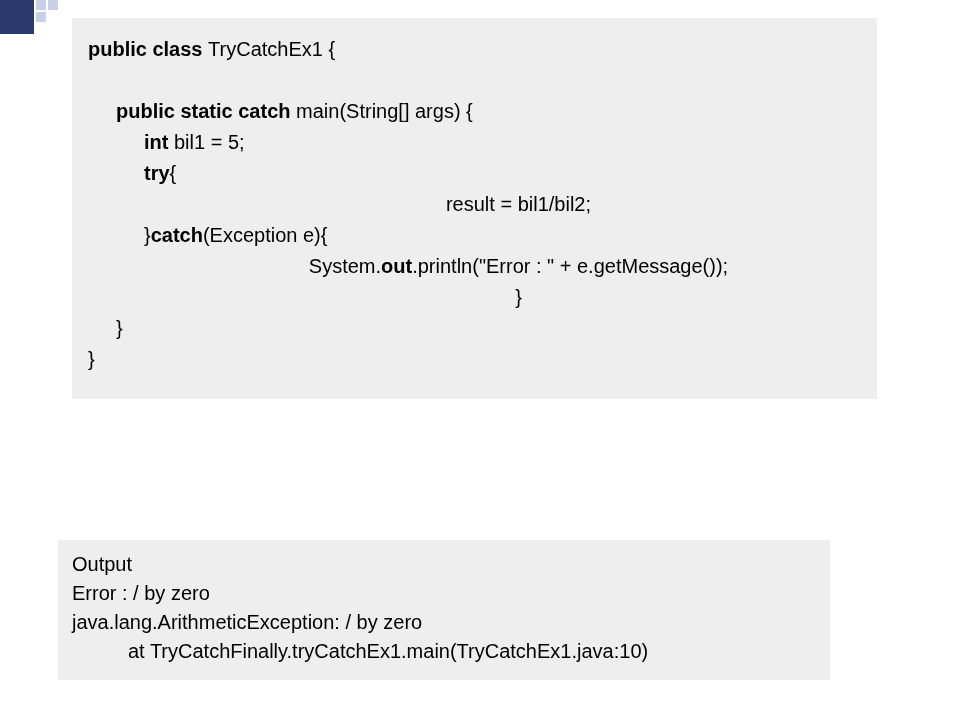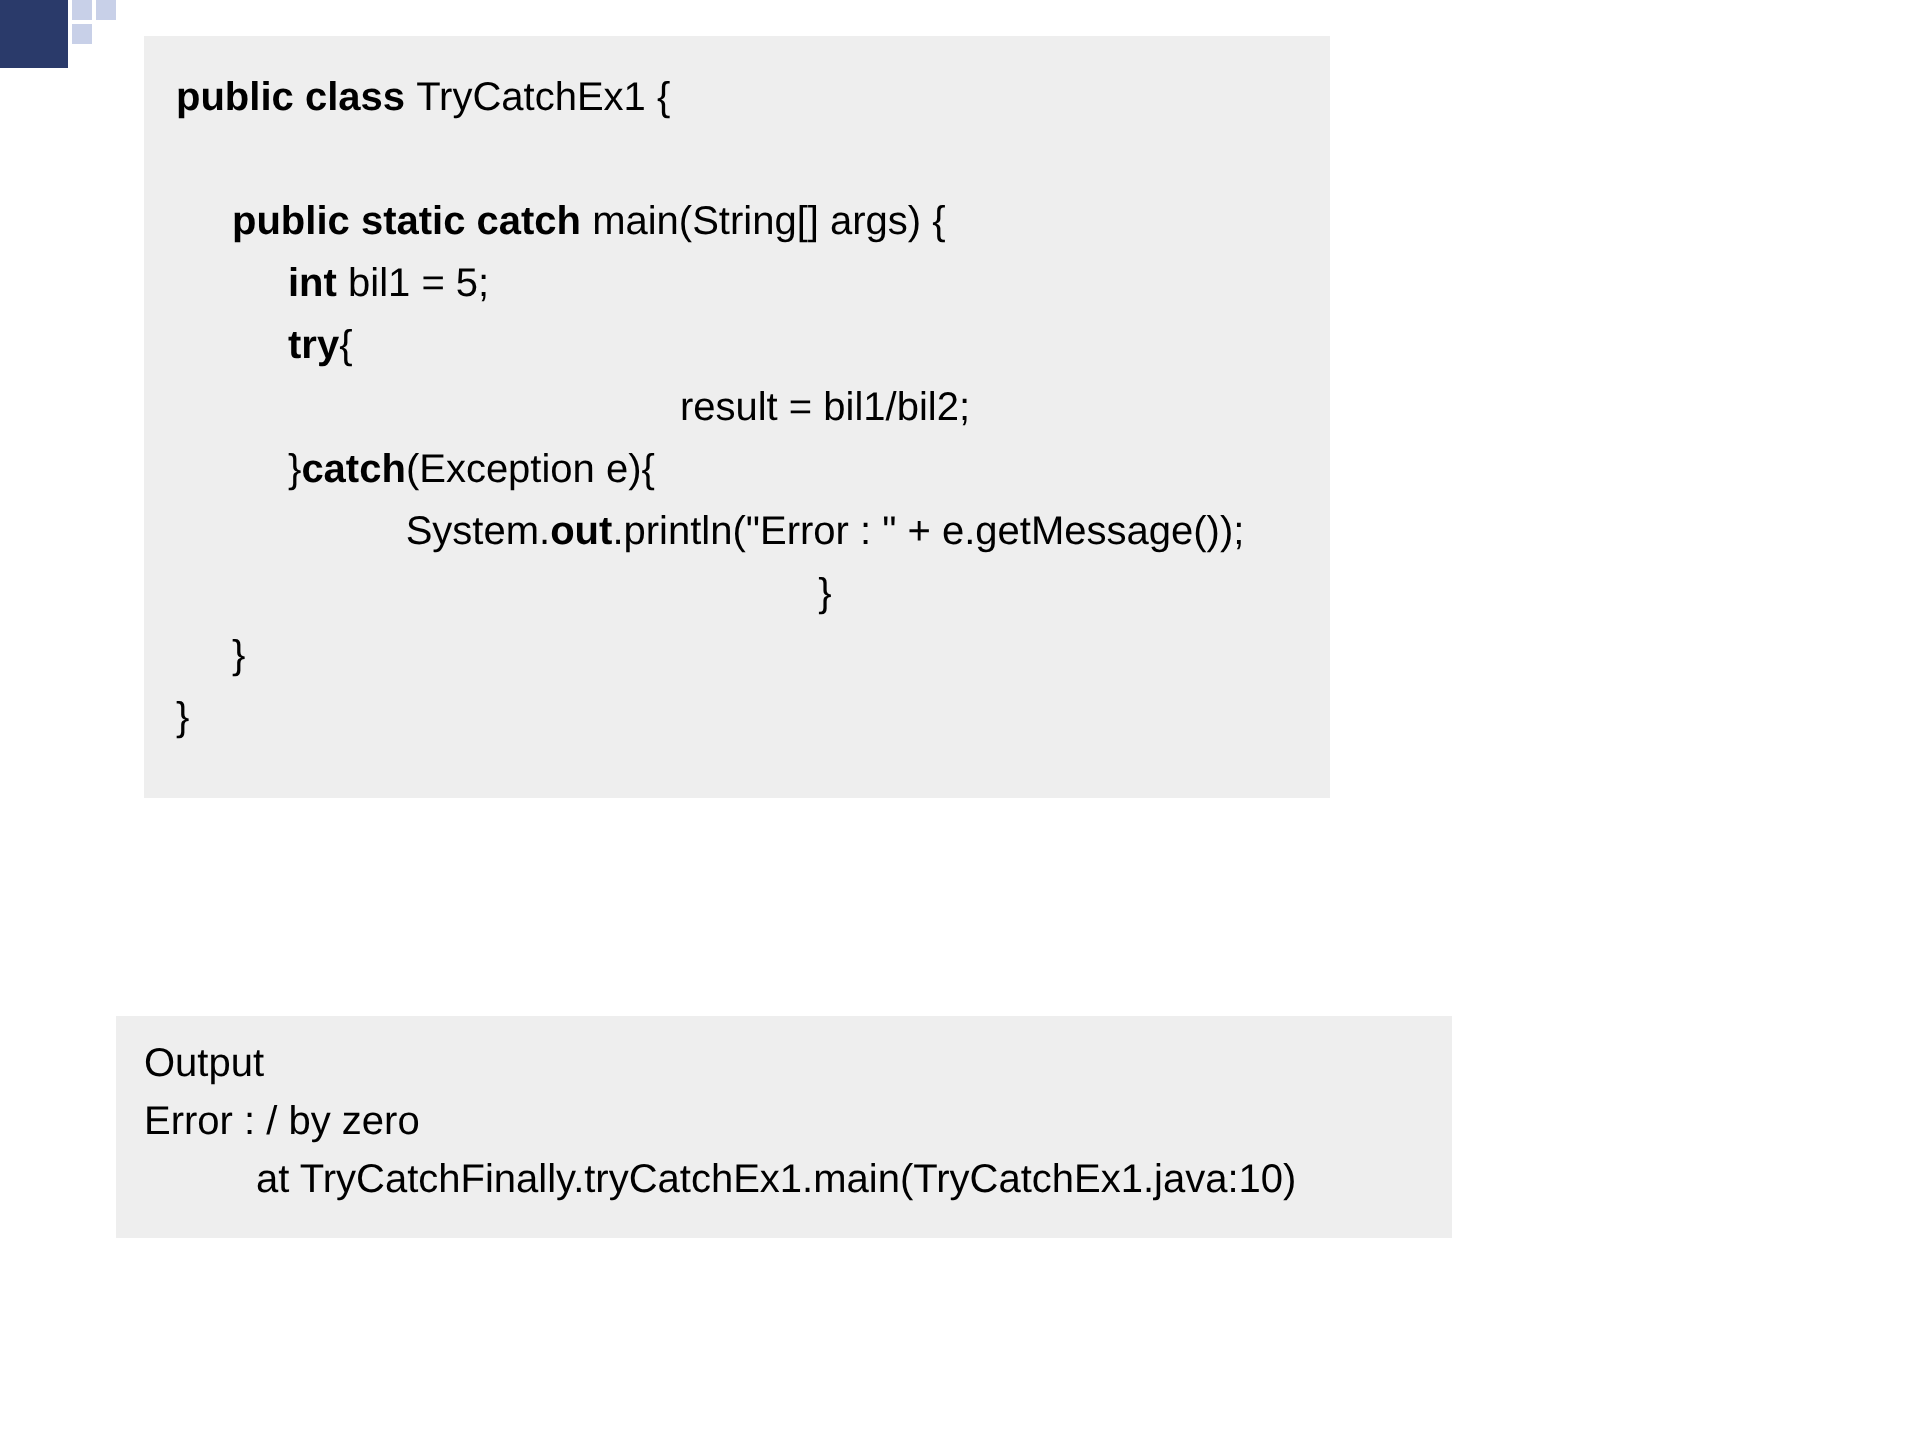--- a/index.html
+++ b/index.html
@@ -33,33 +33,33 @@
   .sm {
     width: 10px;
     height: 10px;
     background: #c8d0e8;
     margin: 0 2px 2px 0;
   }
   .code-block {
     position: absolute;
     top: 18px;
     left: 72px;
-    width: 593px;
+    width: 805px;
     background: #eeeeee;
     padding: 16px 18px 24px 16px;
     box-sizing: border-box;
     font-size: 20px;
     line-height: 1.55;
     color: #000;
   }
   .output-block {
     position: absolute;
-    top: 508px;
+    top: 540px;
     left: 58px;
-    width: 668px;
+    width: 772px;
     background: #eeeeee;
     padding: 10px 14px 14px 14px;
     box-sizing: border-box;
     font-size: 20px;
     line-height: 1.45;
     color: #000;
   }
   .line { white-space: pre; }
   .b { font-weight: bold; }
   .i1 { padding-left: 28px; }
@@ -88,14 +88,15 @@
   <div class="line i2"><span>}</span><span class="b">catch</span><span>(Exception e){</span></div>
   <div class="line i3"><span>System.</span><span class="b i">out</span><span>.println("Error : " + e.getMessage());</span></div>
   <div class="line i3"><span>}</span></div>
   <div class="line i1"><span>}</span></div>
   <div class="line"><span>}</span></div>
 </div>
 
 <div class="output-block">
   <div class="line">Output</div>
   <div class="line">Error : / by zero</div>
+  <div class="line">java.lang.ArithmeticException: / by zero</div>
   <div class="line i2">at TryCatchFinally.tryCatchEx1.main(TryCatchEx1.java:10)</div>
 </div>
 
 </body></html>

